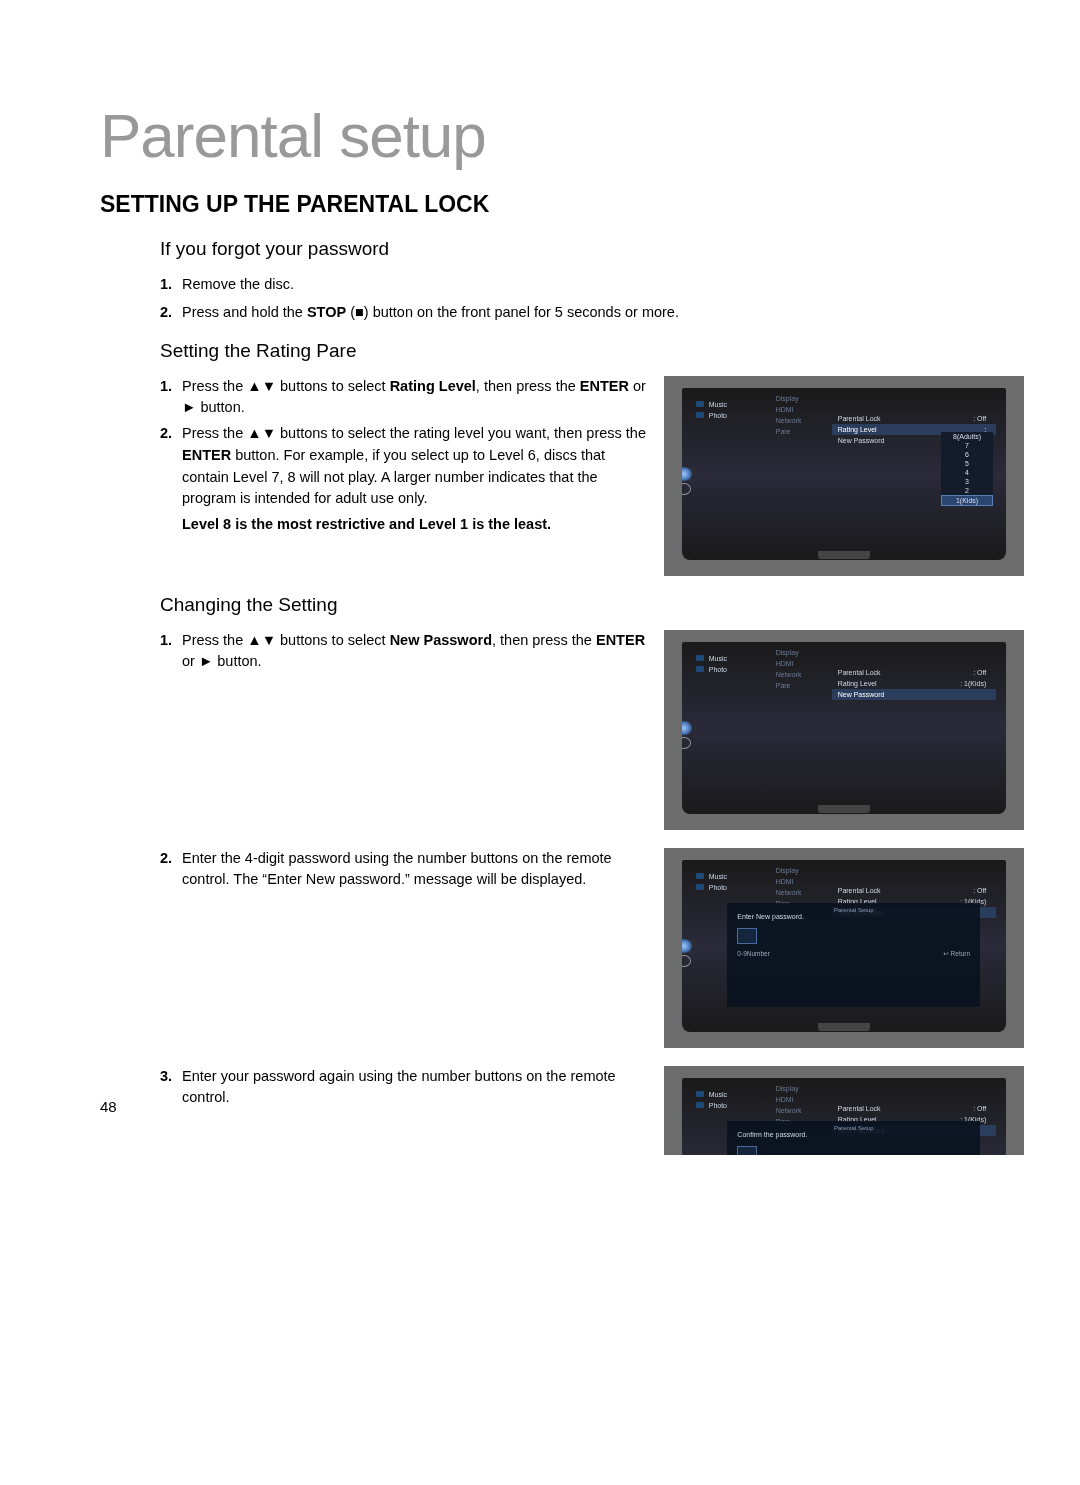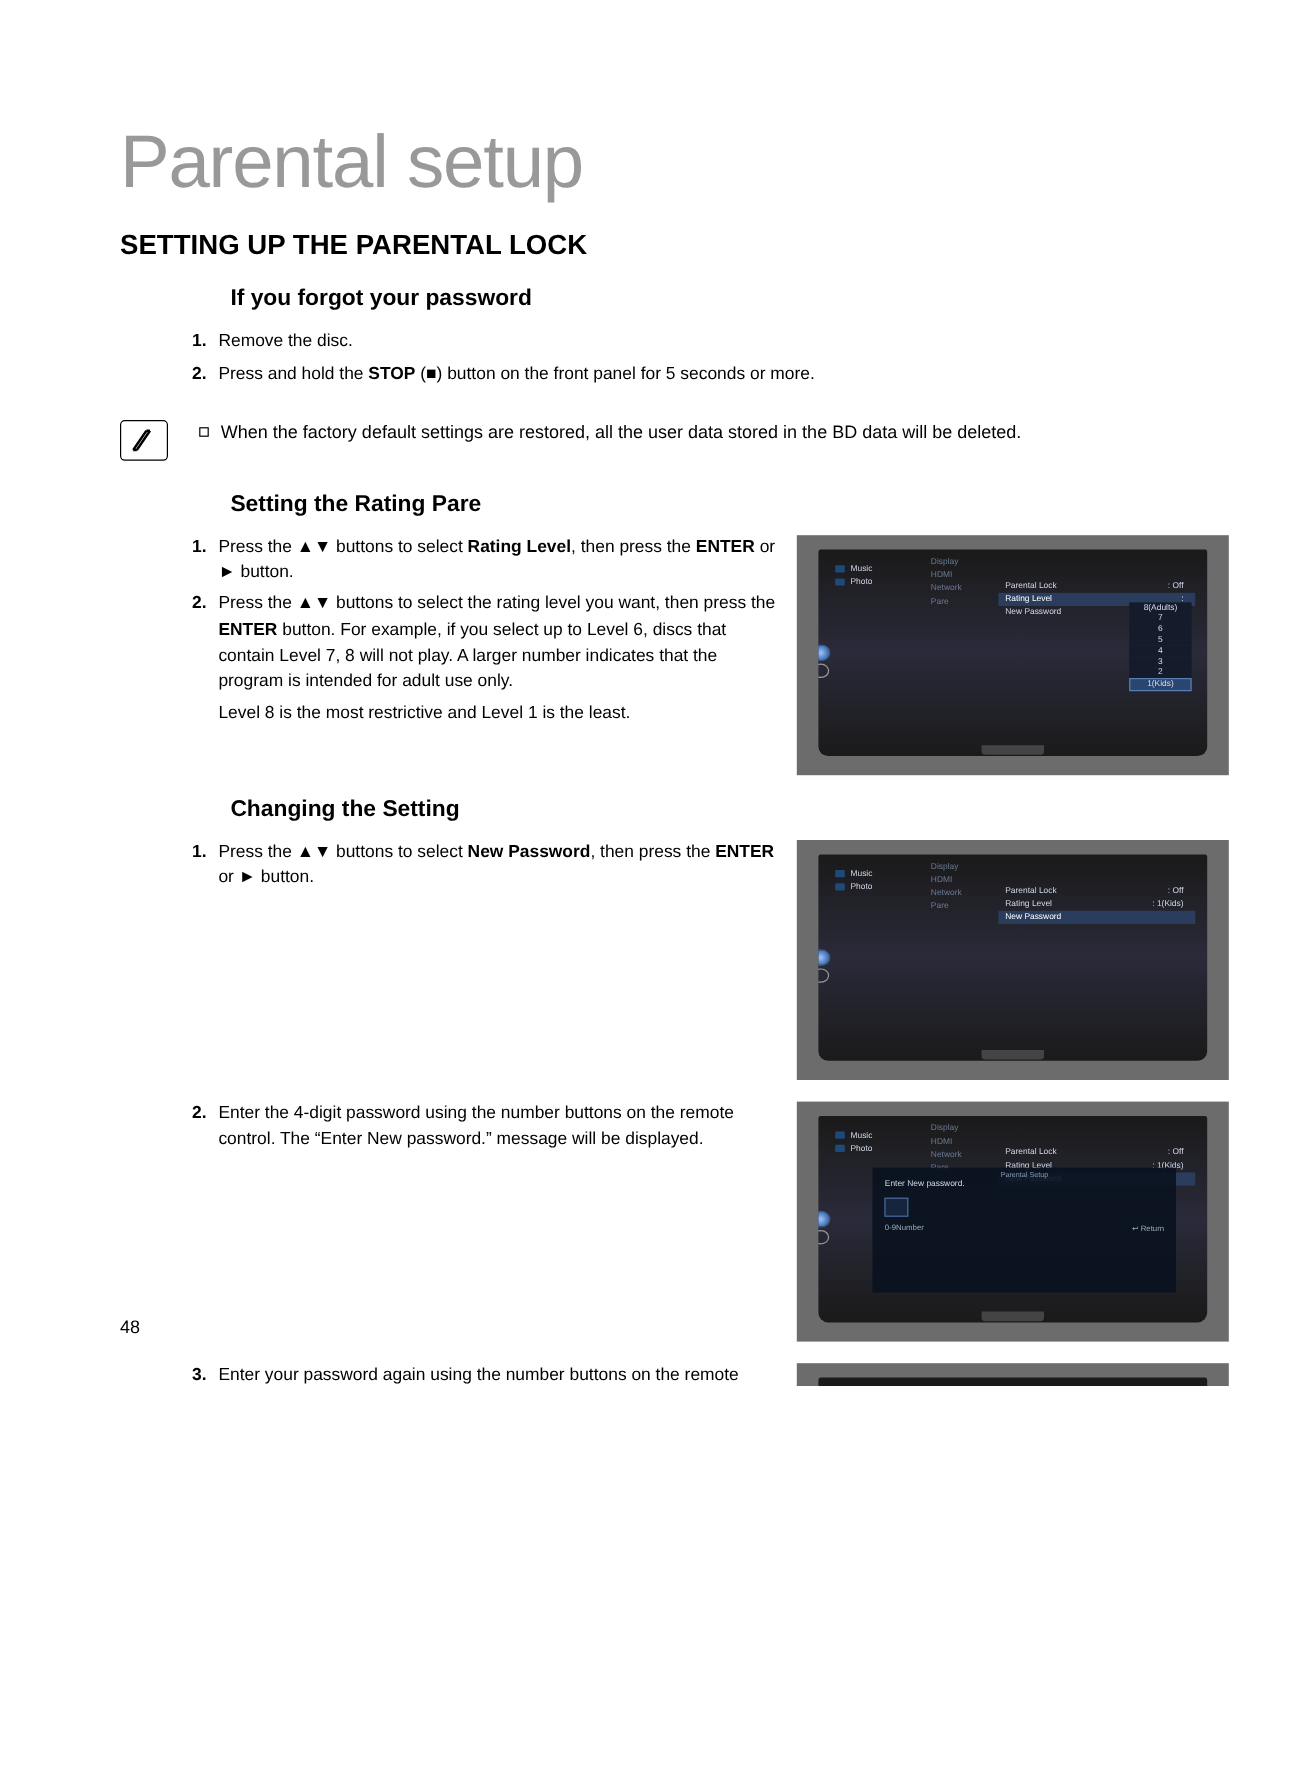--- a/index.html
+++ b/index.html
@@ -25,22 +25,22 @@
     margin: 0 0 20px 0;
   }
   .section-heading {
     font-size: 23px;
     font-weight: bold;
     letter-spacing: 0px;
     margin: 20px 0 20px 0;
   }
   .subsection {
     font-size: 19px;
-    font-weight: bold;
-    margin: 16px 0 14px 92px;
+    font-weight: normal;
+    margin: 16px 0 14px 60px;
   }
   .ol {
     list-style: none;
     margin: 0 0 0 60px;
     padding: 0;
   }
   .ol li {
     font-size: 14.5px;
     line-height: 1.5;
     margin-bottom: 6px;
@@ -262,44 +262,34 @@
     <li>
       <span class="num">1.</span>
       <span>Remove the disc.</span>
     </li>
     <li>
       <span class="num">2.</span>
       <span>Press and hold the </span><span class="strong">STOP</span><span> (</span><span>■</span><span>) button on the front panel for 5 seconds or more.</span>
     </li>
   </ol>
 
-  <div class="note-row">
-    <div class="note-icon">
-      <svg viewBox="0 0 24 24">
-          <path d="M3 20 L14 4 M6 20 L17 4 M3 20 L6 20 M14 4 L17 4" stroke="#000" stroke-width="2" fill="none"></path>
-        </svg>
-    </div>
-    <div class="note-body">
-      <span class="note-bullet"></span><span>When the factory default settings are restored, all the user data stored in the BD data will be deleted.</span>
-    </div>
-  </div>
 
   <div class="subsection">Setting the Rating Pare</div>
 
   <div class="two-col">
     <div class="text">
       <p>
         <span class="num">1.</span>
         <span>Press the </span><span>▲▼</span><span> buttons to select </span><span class="strong">Rating Level</span><span>, then press the </span><span class="strong">ENTER</span><span> or </span><span>►</span><span> button.</span>
       </p>
       <p>
         <span class="num">2.</span>
         <span>Press the </span><span>▲▼</span><span> buttons to select the rating level you want, then press the </span><span class="strong">ENTER</span><span> button. For example, if you select up to Level 6, discs that contain Level 7, 8 will not play. A larger number indicates that the program is intended for adult use only.</span>
       </p>
-      <p style="padding-left:22px;">
+      <p style="padding-left:22px;font-weight:bold;">
         <span>Level 8 is the most restrictive and Level 1 is the least.</span>
       </p>
     </div>
 
     <div class="shot">
       <div class="tv">
         <div class="tv-inner">
           <div class="left-panel">
             <div class="li-item">
                 <span class="dot"></span>

